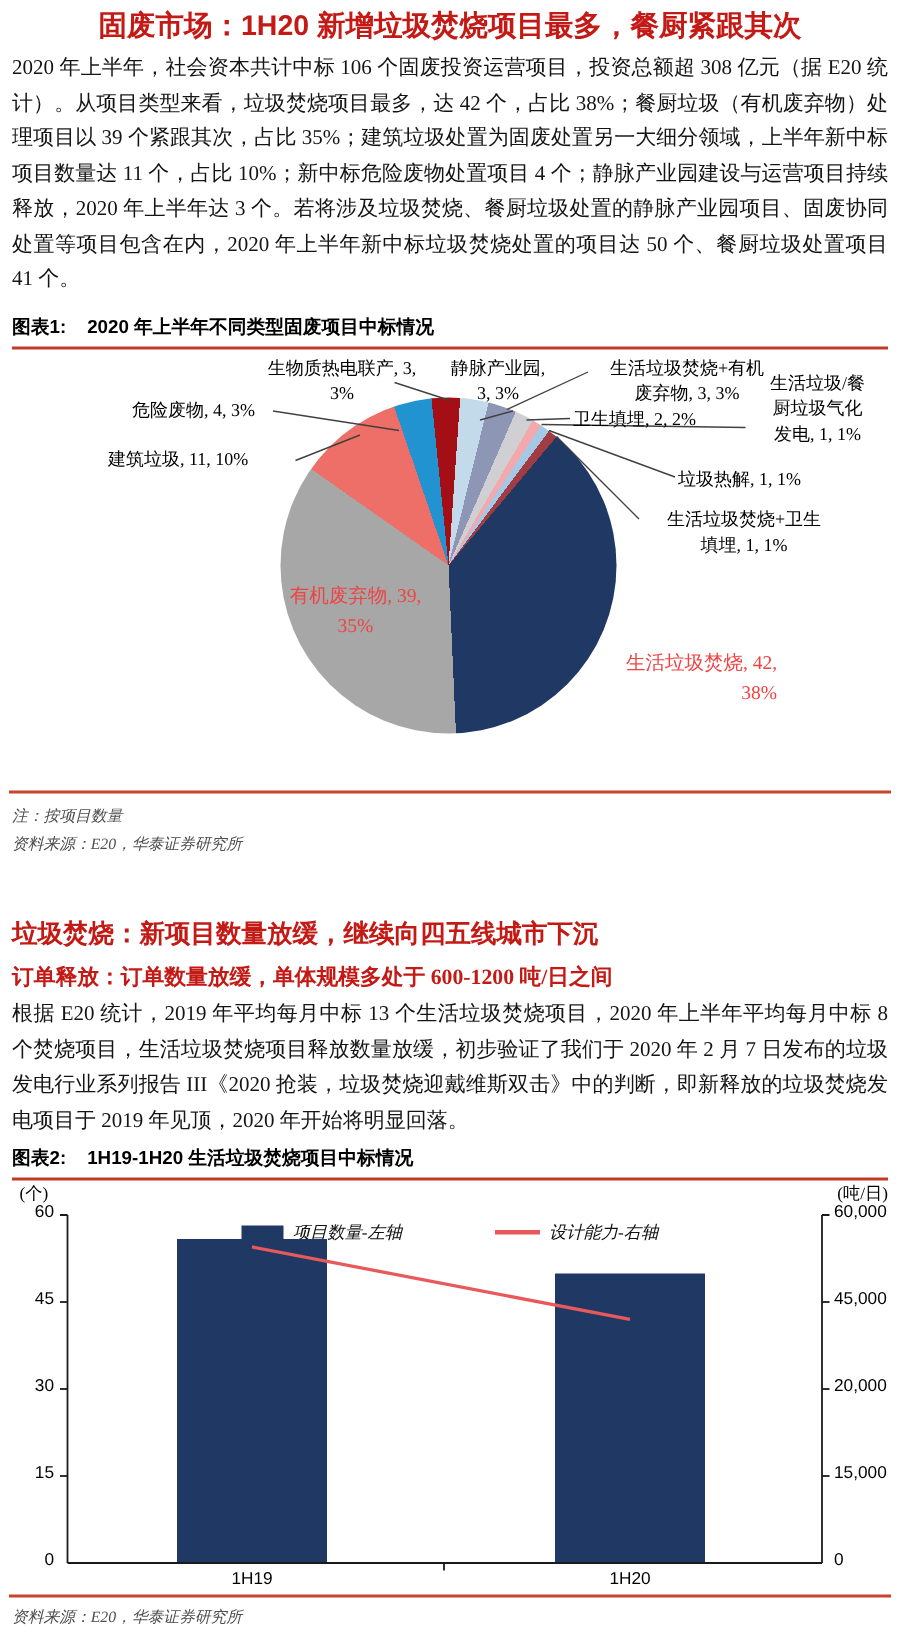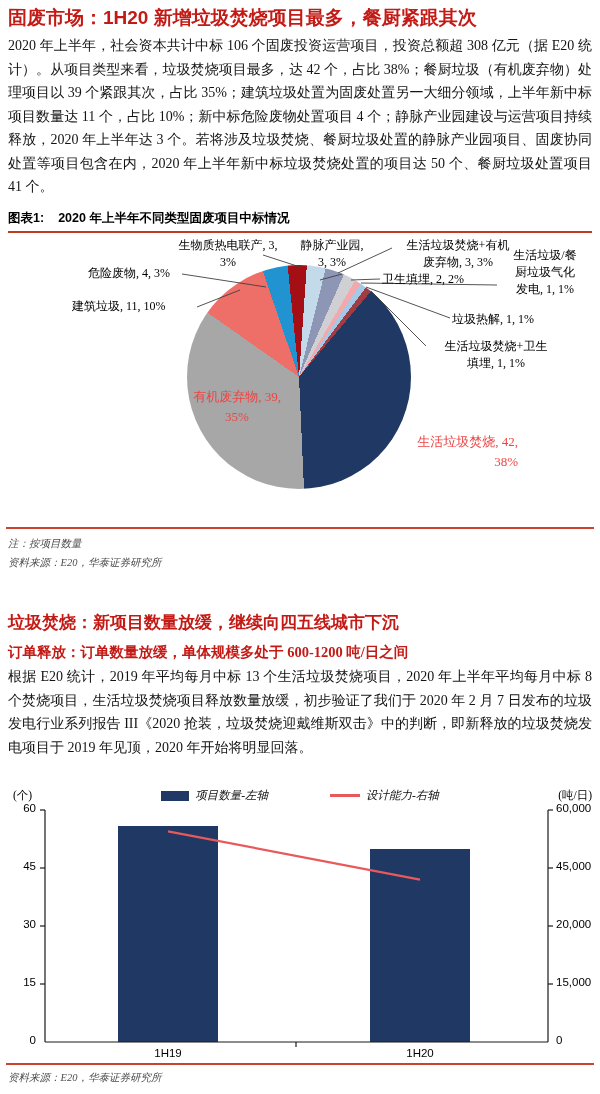--- a/index.html
+++ b/index.html
@@ -1,20 +1,20 @@
 <!DOCTYPE html>
 <html><head>
 <meta charset="utf-8">
 <style>
   html,body{margin:0;padding:0;background:#fff;}
   .page{position:relative;width:600px;height:1094px;background:#fff;overflow:hidden;
         font-family:"Liberation Serif","DejaVu Serif",serif;color:#111;}
   h1.title{position:absolute;top:5px;left:8px;right:8px;margin:0;
         font-family:"Liberation Sans","DejaVu Sans",sans-serif;
-        font-size:19px;line-height:26px;font-weight:bold;color:#C41A16;}
+        font-size:19px;line-height:26px;font-weight:bold;color:#C41A16;text-align:center;}
   h2.title2{position:absolute;top:611px;left:8px;right:8px;margin:0;
         font-family:"Liberation Sans","DejaVu Sans",sans-serif;
         font-size:17px;line-height:24px;font-weight:bold;color:#C41A16;}
   h3.subtitle{position:absolute;top:642px;left:8px;right:8px;margin:0;
         font-size:14.5px;line-height:20px;font-weight:bold;color:#C41A16;}
   p.body{position:absolute;left:8px;right:8px;margin:0;
         font-size:14px;line-height:23.5px;text-align:justify;color:#141414;}
   .p1{top:34px;} .p2{top:665px;}
   .fig-header{position:absolute;left:8px;right:8px;
         font-family:"Liberation Sans","DejaVu Sans",sans-serif;
@@ -41,21 +41,21 @@
   .inlabel{position:absolute;font-size:13px;line-height:20px;color:#ef4444;text-align:center;}
   .il-organic{left:162px;top:153px;width:150px;}
   .il-msw{left:368px;top:198px;width:150px;text-align:right;}
   .leaders{position:absolute;left:0;top:0;}
   
   .chart2{position:absolute;top:788px;left:0;width:600px;height:275px;
         font-family:"Liberation Sans","DejaVu Sans",sans-serif;}
   .axis-unit{position:absolute;top:0;font-size:11.5px;color:#000;
         font-family:"Liberation Serif","DejaVu Serif",serif;}
   .axis-unit.left{left:13px;} .axis-unit.right{right:8px;}
-  .legend{position:absolute;top:0;left:0;width:600px;display:flex;justify-content:center;gap:62px;}
+  .legend{position:absolute;top:26px;left:0;width:600px;display:flex;justify-content:center;gap:62px;}
   .legend-item{display:flex;align-items:center;gap:6px;font-size:11.5px;
         font-family:"Liberation Serif","DejaVu Serif",serif;font-style:italic;}
   .sw-bar{display:inline-block;width:28px;height:10px;background:#1F3864;}
   .sw-line{display:inline-block;width:30px;height:2.5px;background:#E8595C;}
   .tickL{position:absolute;left:0;width:36px;text-align:right;font-size:11.5px;color:#000;}
   .tickR{position:absolute;left:556px;font-size:11.5px;color:#000;}
   .vbar{position:absolute;bottom:21px;width:100px;background:#1F3864;}
   .b1{left:118px;} .b2{left:370px;}
   .xlab{position:absolute;top:259px;width:100px;text-align:center;font-size:11.5px;color:#000;}
   .x1{left:118px;} .x2{left:370px;}
@@ -132,20 +132,23 @@
   </div>
 
   <div class="hr" style="top:527px"></div>
   <div class="note" style="top:537px">注：按项目数量</div>
   <div class="note" style="top:556px">资料来源：E20，华泰证券研究所</div>
 
   <h2 class="title2">垃圾焚烧：新项目数量放缓，继续向四五线城市下沉</h2>
   <h3 class="subtitle">订单释放：订单数量放缓，单体规模多处于 600-1200 吨/日之间</h3>
   <p class="body p2">根据 E20 统计，2019 年平均每月中标 13 个生活垃圾焚烧项目，2020 年上半年平均每月中标 8 个焚烧项目，生活垃圾焚烧项目释放数量放缓，初步验证了我们于 2020 年 2 月 7 日发布的垃圾发电行业系列报告 III《2020 抢装，垃圾焚烧迎戴维斯双击》中的判断，即新释放的垃圾焚烧发电项目于 2019 年见顶，2020 年开始将明显回落。</p>
 
+  <div class="fig-header fh2">
+    <span class="fig-label">图表2:</span><span>1H19-1H20 生活垃圾焚烧项目中标情况</span>
+  </div>
 
   <div class="chart2">
     <div class="axis-unit left">(个)</div>
     <div class="axis-unit right">(吨/日)</div>
 
     <div class="legend">
       <div class="legend-item">
         <span class="sw-bar" style="background: rgb(31, 56, 100);"></span>
         <span>项目数量-左轴</span>
       </div>

